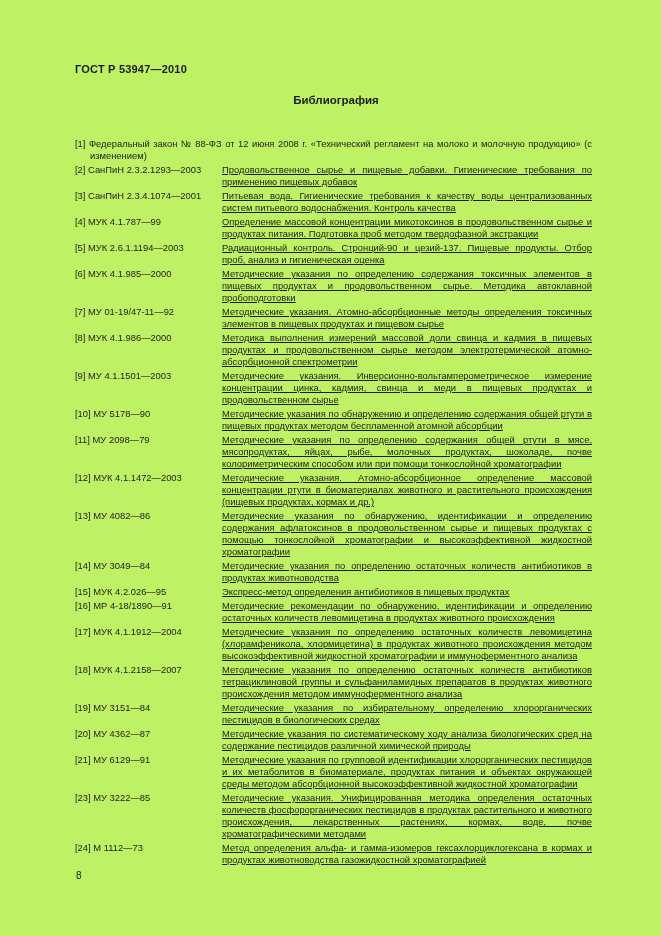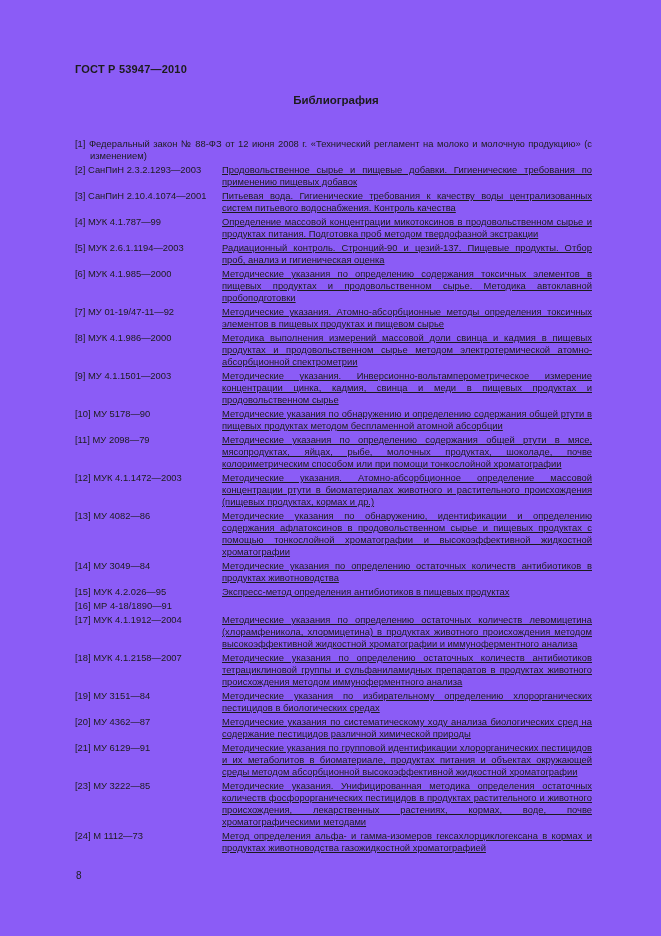--- a/index.html
+++ b/index.html
@@ -1,21 +1,21 @@
 <!DOCTYPE html>
 <html><head>
 <meta charset="utf-8">
 <style>
   * { box-sizing: border-box; }
   html, body { margin: 0; padding: 0; background: #ffffff; }
   .page {
     position: relative;
     width: 661px;
     height: 936px;
-    background: #8b5cf6;
+    background: #bef264;
     font-family: "Liberation Sans", sans-serif;
     color: #1c1c1c;
     overflow: hidden;
   }
   .doc-number {
     position: absolute;
     left: 75px;
     top: 63px;
     font-size: 11px;
     font-weight: bold;
@@ -74,21 +74,21 @@
 <div class="page">
   <div class="doc-number">ГОСТ Р 53947—2010</div>
   <div class="doc-title">Библиография</div>
   <div class="bib-list">
       <div class="entry entry-full"><span>[1] Федеральный закон № 88-ФЗ от 12 июня 2008 г.</span> <span>«Технический регламент на молоко и молочную продукцию» (с изменением)</span></div>
       <div class="entry">
         <div class="entry-label">[2] СанПиН 2.3.2.1293—2003</div>
         <div class="entry-text">Продовольственное сырье и пищевые добавки. Гигиенические требования по применению пищевых добавок</div>
       </div>
       <div class="entry">
-        <div class="entry-label">[3] СанПиН 2.10.4.1074—2001</div>
+        <div class="entry-label">[3] СанПиН 2.3.4.1074—2001</div>
         <div class="entry-text">Питьевая вода. Гигиенические требования к качеству воды централизованных систем питьевого водоснабжения. Контроль качества</div>
       </div>
       <div class="entry">
         <div class="entry-label">[4] МУК 4.1.787—99</div>
         <div class="entry-text">Определение массовой концентрации микотоксинов в продовольственном сырье и продуктах питания. Подготовка проб методом твердофазной экстракции</div>
       </div>
       <div class="entry">
         <div class="entry-label">[5] МУК 2.6.1.1194—2003</div>
         <div class="entry-text">Радиационный контроль. Стронций-90 и цезий-137. Пищевые продукты. Отбор проб, анализ и гигиеническая оценка</div>
       </div>
@@ -127,20 +127,21 @@
       <div class="entry">
         <div class="entry-label">[14] МУ 3049—84</div>
         <div class="entry-text">Методические указания по определению остаточных количеств антибиотиков в продуктах животноводства</div>
       </div>
       <div class="entry">
         <div class="entry-label">[15] МУК 4.2.026—95</div>
         <div class="entry-text">Экспресс-метод определения антибиотиков в пищевых продуктах</div>
       </div>
       <div class="entry">
         <div class="entry-label">[16] МР 4-18/1890—91</div>
+        <div class="entry-text">Методические рекомендации по обнаружению, идентификации и определению остаточных количеств левомицетина в продуктах животного происхождения</div>
       </div>
       <div class="entry">
         <div class="entry-label">[17] МУК 4.1.1912—2004</div>
         <div class="entry-text">Методические указания по определению остаточных количеств левомицетина (хлорамфеникола, хлормицетина) в продуктах животного происхождения методом высокоэффективной жидкостной хроматографии и иммуноферментного анализа</div>
       </div>
       <div class="entry">
         <div class="entry-label">[18] МУК 4.1.2158—2007</div>
         <div class="entry-text">Методические указания по определению остаточных количеств антибиотиков тетрациклиновой группы и сульфаниламидных препаратов в продуктах животного происхождения методом иммуноферментного анализа</div>
       </div>
       <div class="entry">

